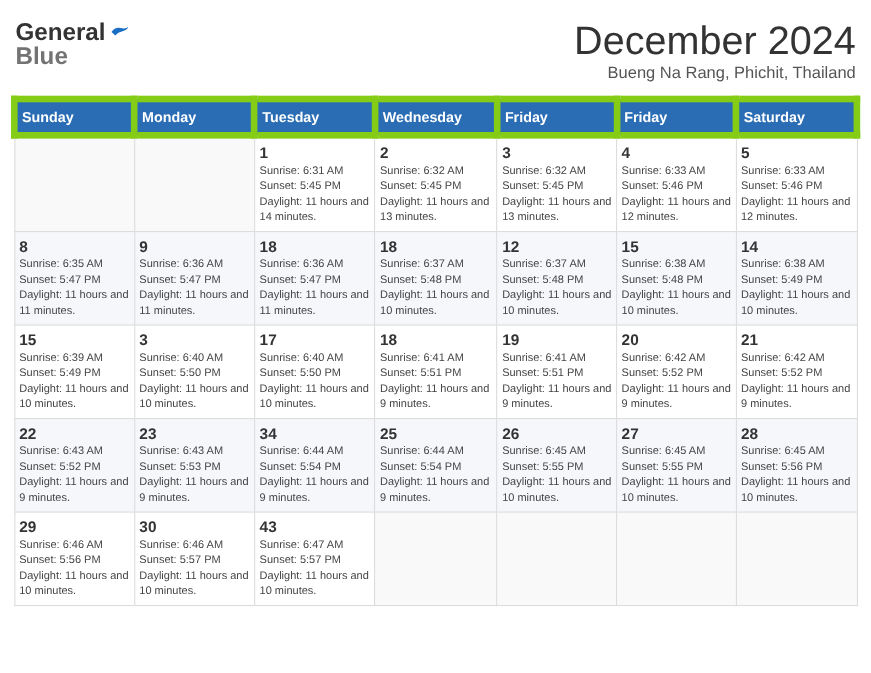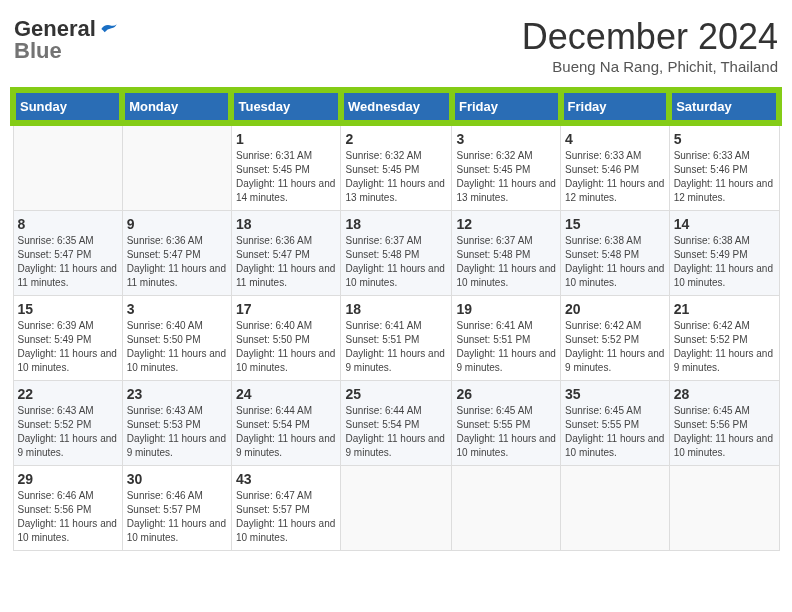--- a/index.html
+++ b/index.html
@@ -291,21 +291,21 @@
       </td>
         <td>
         <span class="day-number">23</span>
         <div class="day-info">
           Sunrise: 6:43 AM<br>
           Sunset: 5:53 PM<br>
           Daylight: 11 hours and 9 minutes.
         </div>
       </td>
         <td>
-        <span class="day-number">24</span>
+        <span class="day-number">34</span>
         <div class="day-info">
           Sunrise: 6:44 AM<br>
           Sunset: 5:54 PM<br>
           Daylight: 11 hours and 9 minutes.
         </div>
       </td>
         <td>
         <span class="day-number">25</span>
         <div class="day-info">
           Sunrise: 6:44 AM<br>
@@ -315,21 +315,21 @@
       </td>
         <td>
         <span class="day-number">26</span>
         <div class="day-info">
           Sunrise: 6:45 AM<br>
           Sunset: 5:55 PM<br>
           Daylight: 11 hours and 10 minutes.
         </div>
       </td>
         <td>
-        <span class="day-number">35</span>
+        <span class="day-number">27</span>
         <div class="day-info">
           Sunrise: 6:45 AM<br>
           Sunset: 5:55 PM<br>
           Daylight: 11 hours and 10 minutes.
         </div>
       </td>
         <td>
         <span class="day-number">28</span>
         <div class="day-info">
           Sunrise: 6:45 AM<br>

